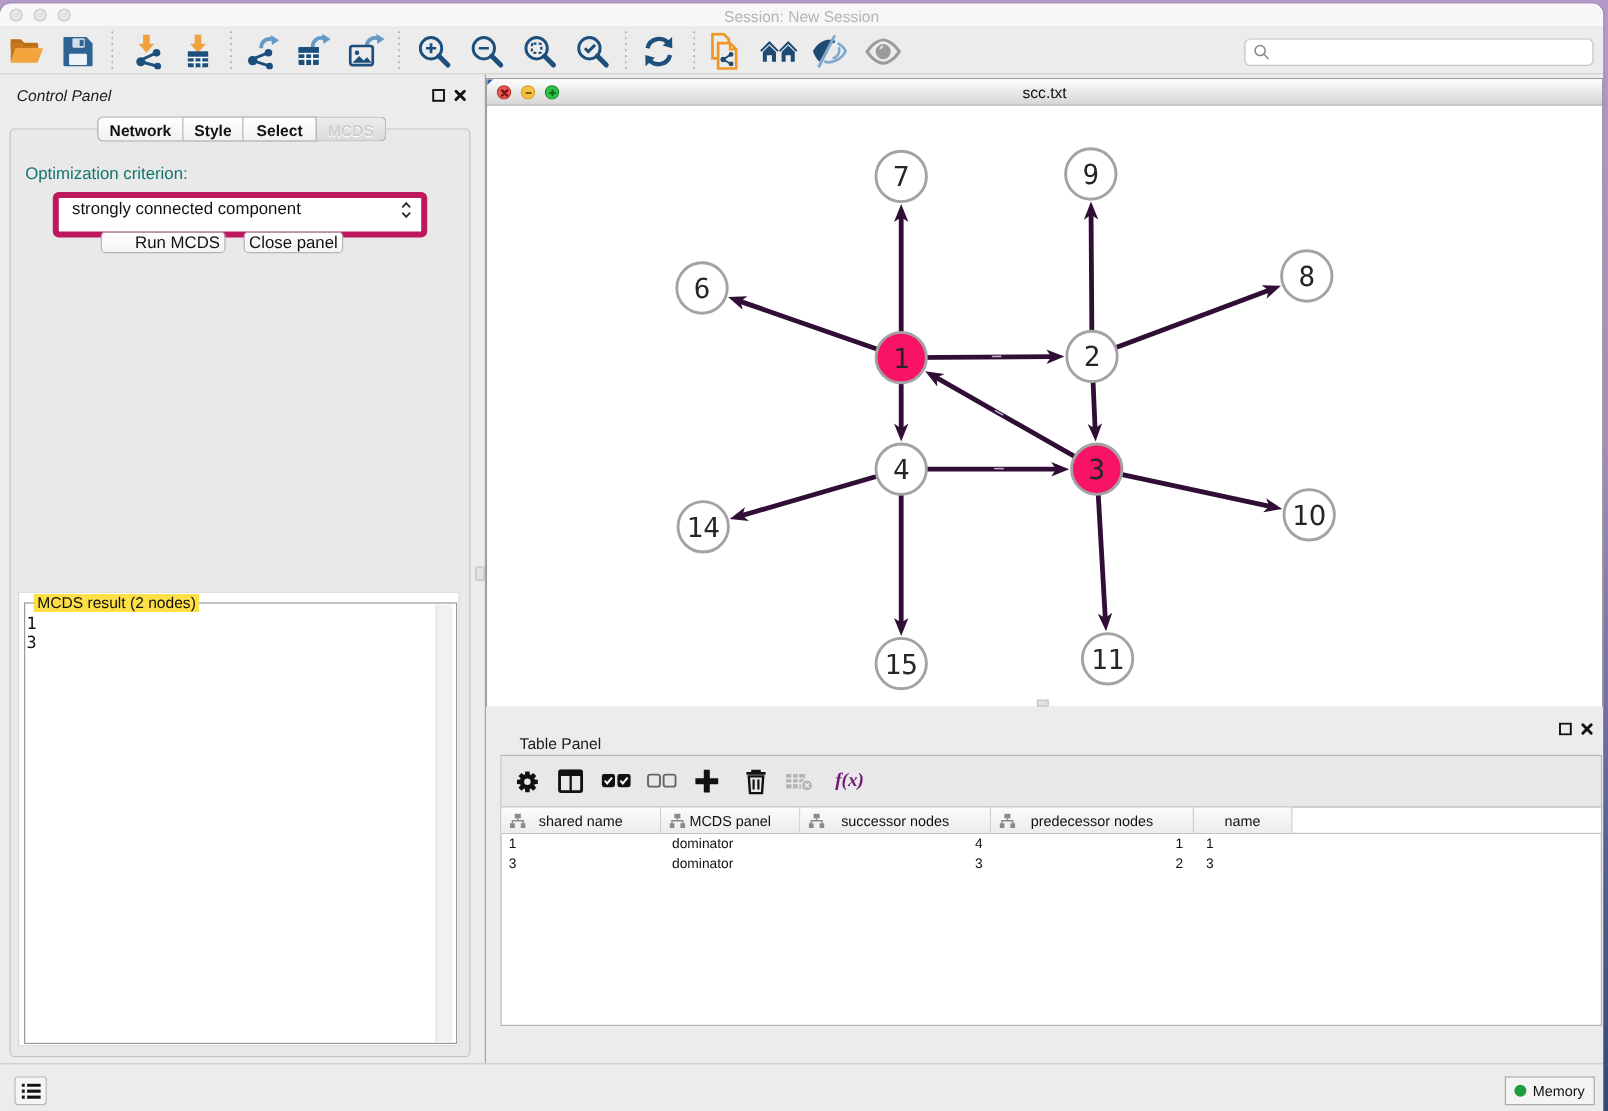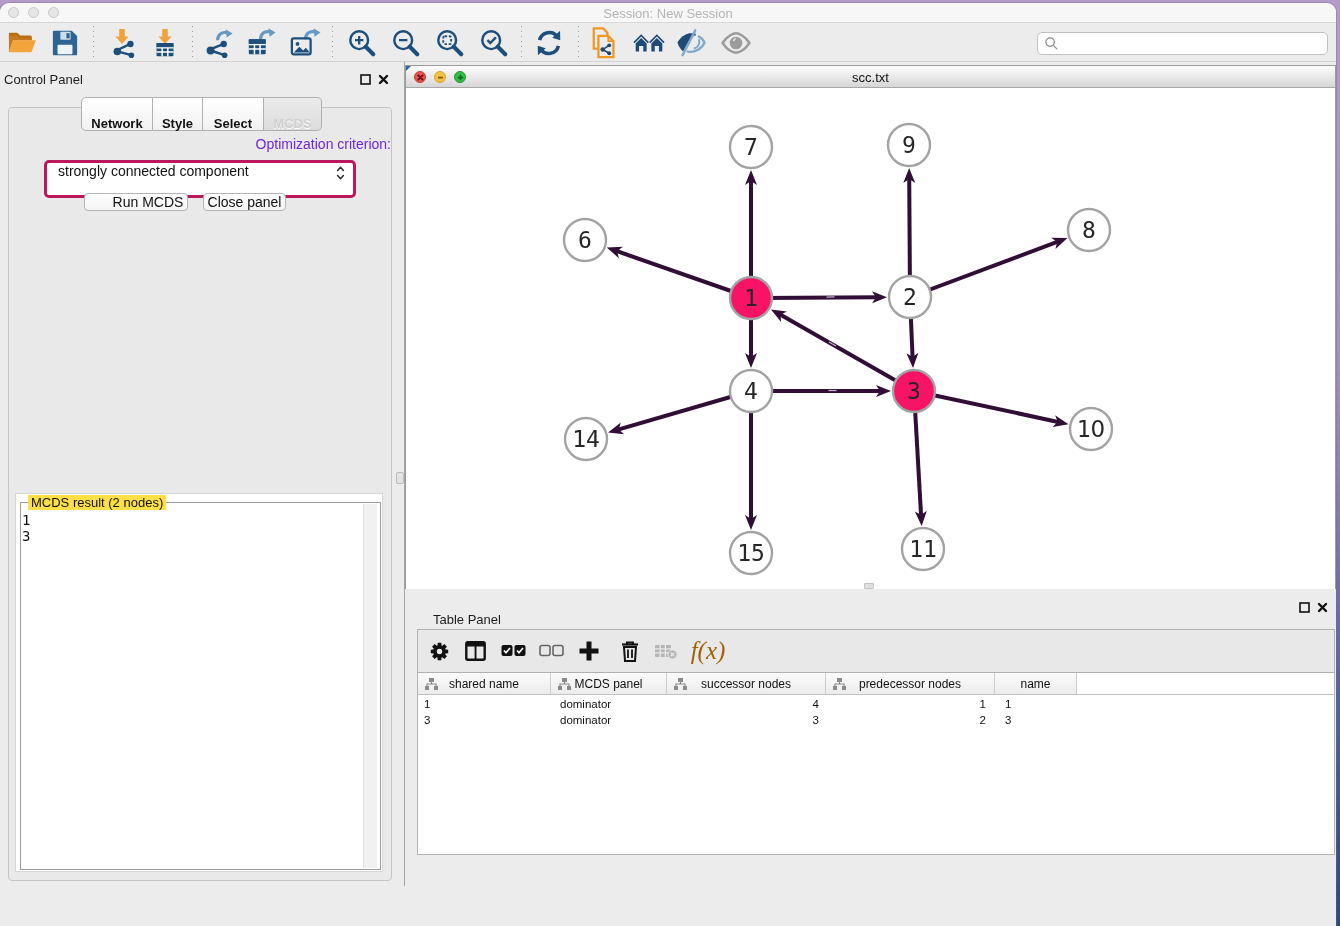--- a/index.html
+++ b/index.html
@@ -42,36 +42,36 @@
     display:flex; align-items:center; padding-left:6px;
   }
   
   #control-panel { position:absolute; left:0; top:59px; width:401px; height:824px; }
   .panel-title { position:absolute; font-size:13px; color:#1d1d1d; }
   .win-btn { position:absolute; width:11px; height:11px; }
   .tabs-row { position:absolute; display:flex; height:21px; z-index:3; }
   .tab {
     height:21px; line-height:20px; text-align:center; font-size:13px; font-weight:bold; color:#111;
     background:linear-gradient(#ffffff,#f1f1f1);
-    border:1px solid #b0b0b0; border-left:none; padding:16px 1px;
+    border:1px solid #b0b0b0; border-left:none; padding:1px 1px;
   }
   .tab:first-child { border-left:1px solid #b0b0b0; border-radius:5px 0 0 5px; }
   .tab:last-child { border-radius:0 5px 5px 0; }
   .tab.sel {
     background:linear-gradient(#ececec,#dcdcdc);
     color:#cfcfcf; text-shadow:0 1px 0 #fff;
   }
   #cp-pane {
     position:absolute; left:8px; top:45px; width:384px; height:774px;
     background:#e9e9e9; border:1px solid #c5c5c5; border-radius:4px;
   }
-  #opt-label { position:absolute; left:0; top:28px; width:100%; text-align:right; font-size:14px; color:#6d28d9; }
+  #opt-label { position:absolute; left:12px; top:28px; width:100%; text-align:left; font-size:14px; color:#0f766e; }
   #dropdown {
     position:absolute; left:35px; top:52px; width:312px; height:38px;
-    background:#fff; border:3px solid #be185d; border-radius:5px;
+    background:#fff; border:5px solid #be185d; border-radius:5px;
     font-size:14px; color:#111; line-height:17px; padding-left:11px;
   }
   #dd-arrows { position:absolute; right:8px; top:3px; }
   .btn {
     position:absolute; height:18px; background:linear-gradient(#ffffff,#f3f3f3);
     border:1px solid #b5b5b5; border-radius:4px;
     font-size:14px; color:#111; text-align:center; line-height:16px;
   }
   #result-scroll {
     position:absolute; left:6px; top:385px; width:368px; height:379px;
@@ -112,21 +112,21 @@
   #h-grip { position:absolute; left:864px; top:580px; width:10px; height:6px;
     background:#e0e0e0; border:1px solid #c4c4c4; border-radius:1px; }
   
   #table-panel { position:absolute; left:405px; top:588px; width:931px; height:295px; }
   #table-box {
     position:absolute; left:12px; top:38px; width:918px; height:226px;
     background:#fff; border:1px solid #b3b3b3;
   }
   #table-toolbar { position:absolute; left:0; top:0; width:100%; height:42px; background:#e8e8e8; }
   .tti { position:absolute; top:8px; width:26px; height:26px; display:flex; align-items:center; justify-content:center; }
-  #fx-label { font-family:"Liberation Serif", serif; font-style:italic; font-size:25px; color:#a16207; }
+  #fx-label { font-family:"Liberation Serif", serif; font-style:italic; font-size:16px; color:#701a75;font-weight:bold; }
   #table-header { position:absolute; left:0; top:42px; width:100%; height:23px;
     background:#fff; border-top:1px solid #b0b0b0; border-bottom:1px solid #c2c2c2;
     display:flex; }
   .th { position:relative; height:100%; border-right:1px solid #cdcdcd;
     background:linear-gradient(#fbfbfb,#ececec);
     display:flex; align-items:center; justify-content:center; font-size:12px; color:#111; }
   .th .tree-ic { position:absolute; left:7px; top:5px; }
   .trow { position:absolute; width:100%; height:16px; display:flex; font-size:11.5px; color:#111; }
   .td { height:16px; line-height:16px; overflow:hidden; }
   
@@ -303,21 +303,21 @@
     </div>
     <div id="searchbox">
       <svg width="15" height="15" viewBox="0 0 16 16">
         <circle cx="6.5" cy="6.5" r="4.5" fill="none" stroke="#8a8a8a" stroke-width="1.4"></circle>
         <path d="M10 10 L14 14" stroke="#8a8a8a" stroke-width="1.4"></path>
       </svg>
     </div>
   </div>
 
   <div id="control-panel">
-    <div class="panel-title" style="left:4px; top:10px;">Control Panel</div>
+    <div class="panel-title" style="left:14px; top:10px;font-style:italic;">Control Panel</div>
     <svg class="win-btn" style="left:360px; top:12px;" viewBox="0 0 11 11">
       <rect x="1" y="1" width="9" height="9" fill="none" stroke="#111" stroke-width="1.6"></rect>
     </svg>
     <svg class="win-btn" style="left:378px; top:12px;" viewBox="0 0 11 11">
       <path d="M2 2 L9 9 M9 2 L2 9" stroke="#111" stroke-width="2.4" stroke-linecap="round"></path>
     </svg>
 
     <div class="tabs-row" style="left:81px; top:35px;">
       <div class="tab" style="width:72px">Network</div>
       <div class="tab" style="width:50px">Style</div>
@@ -583,14 +583,32 @@
         <div class="td" style="width:133px; padding-left:6px;">3</div>
         <div class="td" style="width:116px; padding-left:9px;">dominator</div>
         <div class="td" style="width:159px; padding-right:7px; text-align:right;">3</div>
         <div class="td" style="width:169px; padding-right:9px; text-align:right;">2</div>
         <div class="td" style="width:82px; padding-left:10px;">3</div>
       </div>
     </div>
 
   </div>
 
+  <div id="statusbar">
+    <div id="list-btn">
+      <svg width="16" height="13" viewBox="0 0 16 13">
+        <g fill="#111">
+          <rect x="0" y="0" width="2.6" height="2.6"></rect>
+            <rect x="4.6" y="0" width="11.4" height="2.6"></rect>
+          <rect x="0" y="5" width="2.6" height="2.6"></rect>
+            <rect x="4.6" y="5" width="11.4" height="2.6"></rect>
+          <rect x="0" y="10" width="2.6" height="2.6"></rect>
+            <rect x="4.6" y="10" width="11.4" height="2.6"></rect>
+        </g>
+      </svg>
+    </div>
+    <div id="memory-btn">
+      <div id="mem-dot"></div>
+      <span>Memory</span>
+    </div>
+  </div>
 
 </div>
 
 </body></html>

